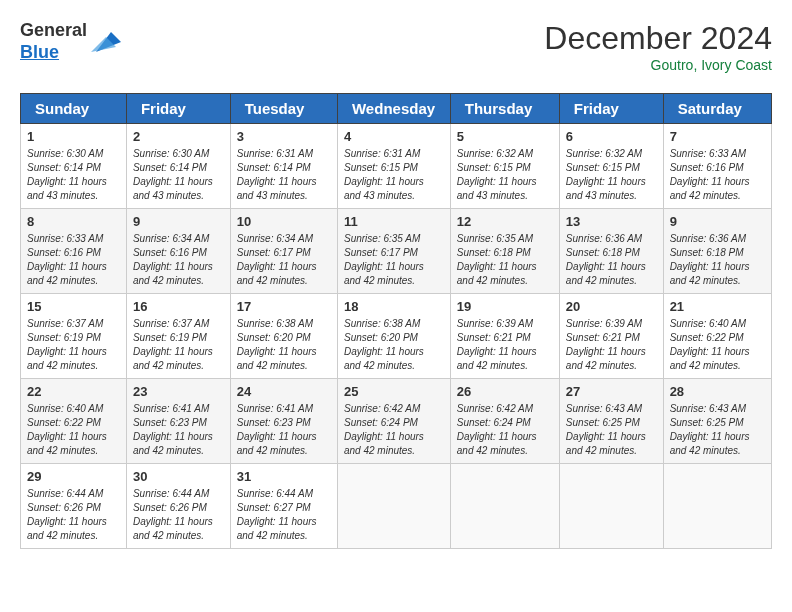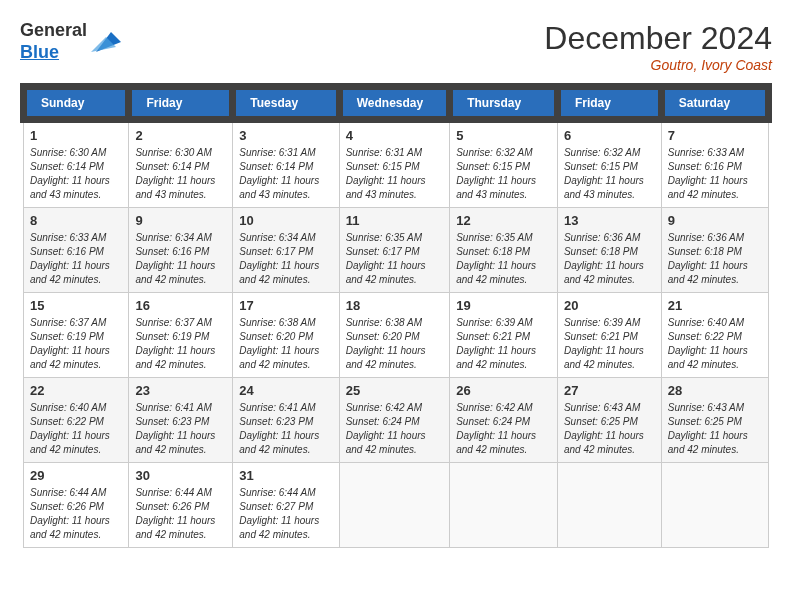--- a/index.html
+++ b/index.html
@@ -7,21 +7,21 @@
       font-family: Arial, sans-serif;
       background: #fff;
       width: 792px;
       min-height: 612px;
       padding: 20px;
     }
     .header {
       display: flex;
       justify-content: space-between;
       align-items: flex-start;
-      margin-bottom: 10px;
+      margin-bottom: 20px;
     }
     .logo {
       display: flex;
       align-items: center;
     }
     .logo-text {
       display: flex;
       flex-direction: column;
       line-height: 1.2;
     }
@@ -44,36 +44,35 @@
     .title-section {
       text-align: right;
     }
     .month-title {
       font-size: 32px;
       font-weight: normal;
       color: #333;
     }
     .location {
       font-size: 14px;
-      color: #c2410c;
-      font-style: italic;
+      color: #15803d;
     }
     .calendar {
       width: 100%;
       border-collapse: collapse;
       font-size: 10px;
     }
     .calendar th {
       background-color: #2a6ebb;
       color: white;
       text-align: left;
       padding: 6px 14px;
-      font-size: 12px;
-      font-weight: bold;
-      border: 7px solid #404040;
+      font-size: 15px;
+      font-weight: bold;
+      border: 1px solid #404040;
     }
     .calendar td {
       border: 1px solid #ccc;
       vertical-align: top;
       padding: 5px 6px;
       width: 113px;
       height: 85px;
       background: #fff;
     }
     .calendar tr:nth-child(even) td {

